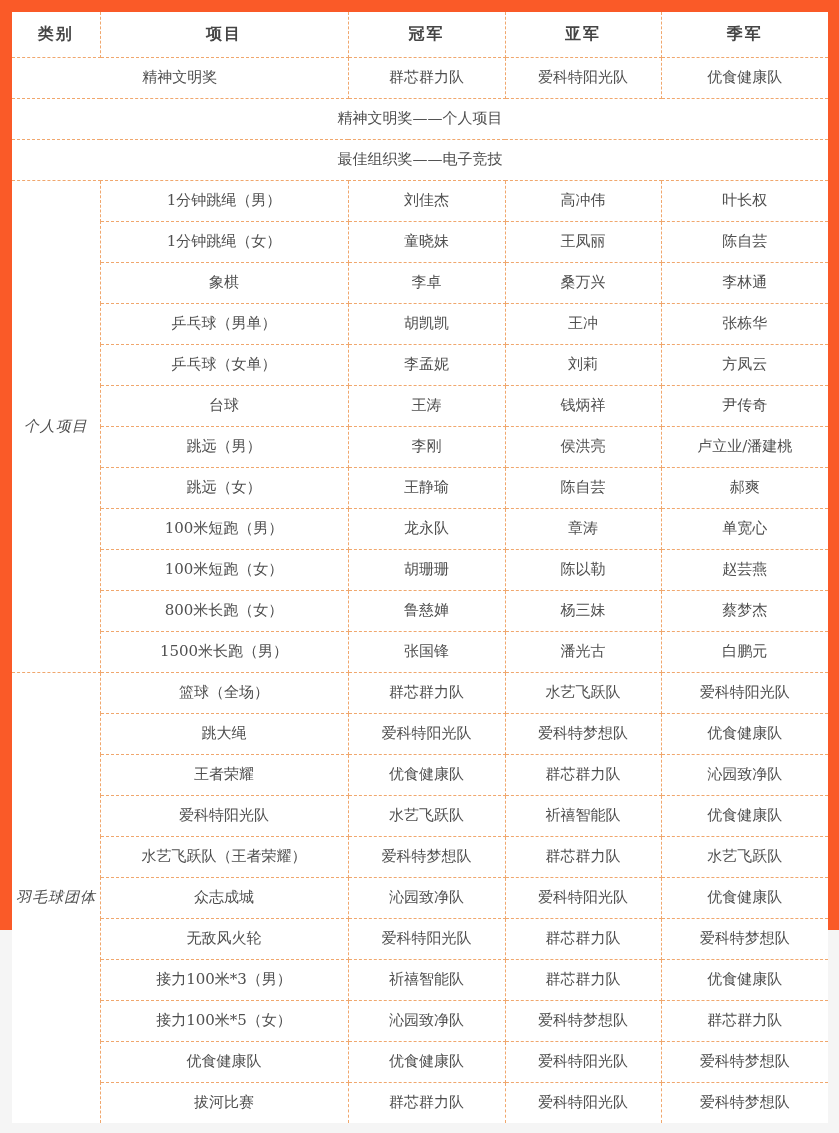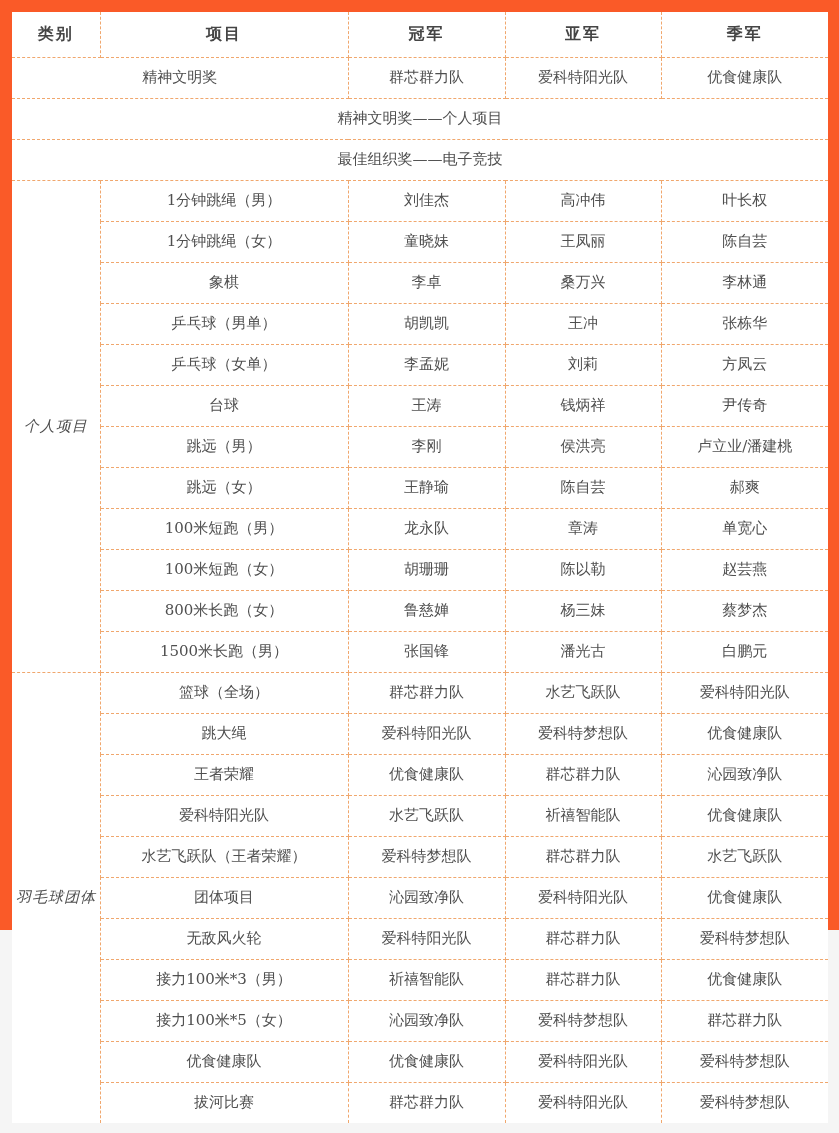--- a/index.html
+++ b/index.html
@@ -190,21 +190,21 @@
           <td>祈禧智能队</td>
           <td>优食健康队</td>
         </tr>
         <tr>
           <td>水艺飞跃队（王者荣耀）</td>
           <td>爱科特梦想队</td>
           <td>群芯群力队</td>
           <td>水艺飞跃队</td>
         </tr>
         <tr>
-          <td>团体项目</td>
+          <td>众志成城</td>
           <td>沁园致净队</td>
           <td>爱科特阳光队</td>
           <td>优食健康队</td>
         </tr>
         <tr>
           <td>无敌风火轮</td>
           <td>爱科特阳光队</td>
           <td>群芯群力队</td>
           <td>爱科特梦想队</td>
         </tr>

